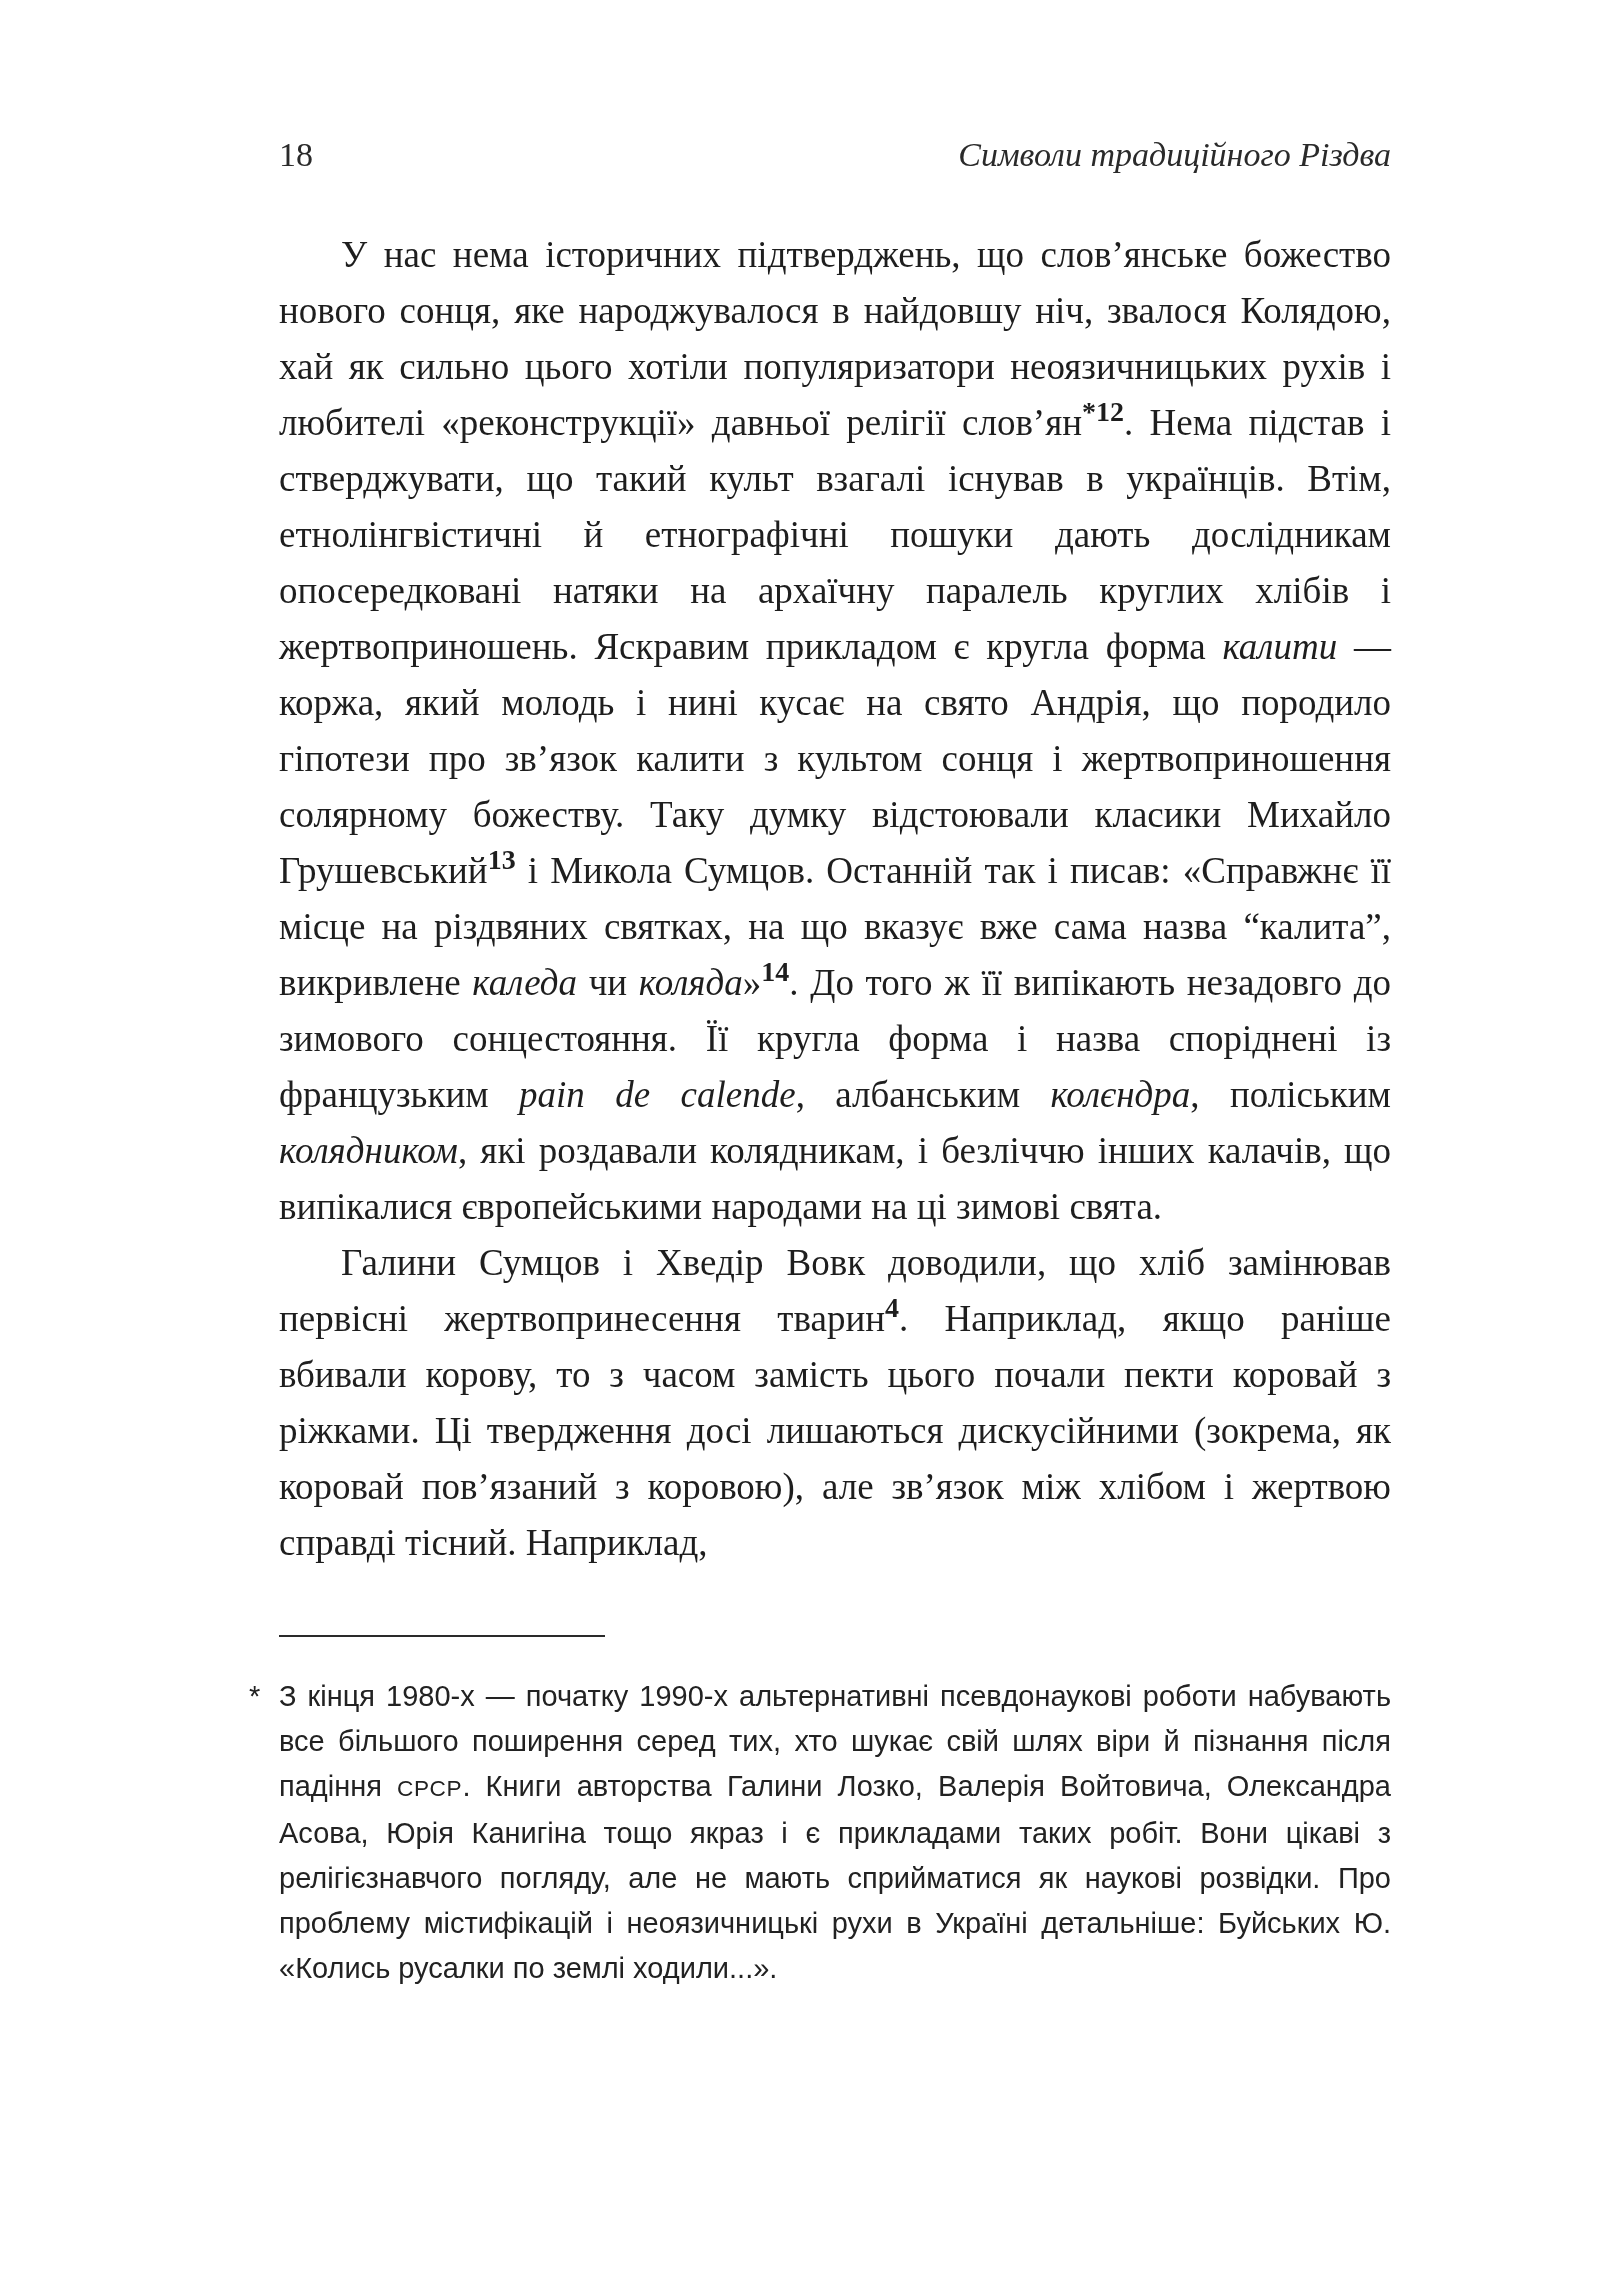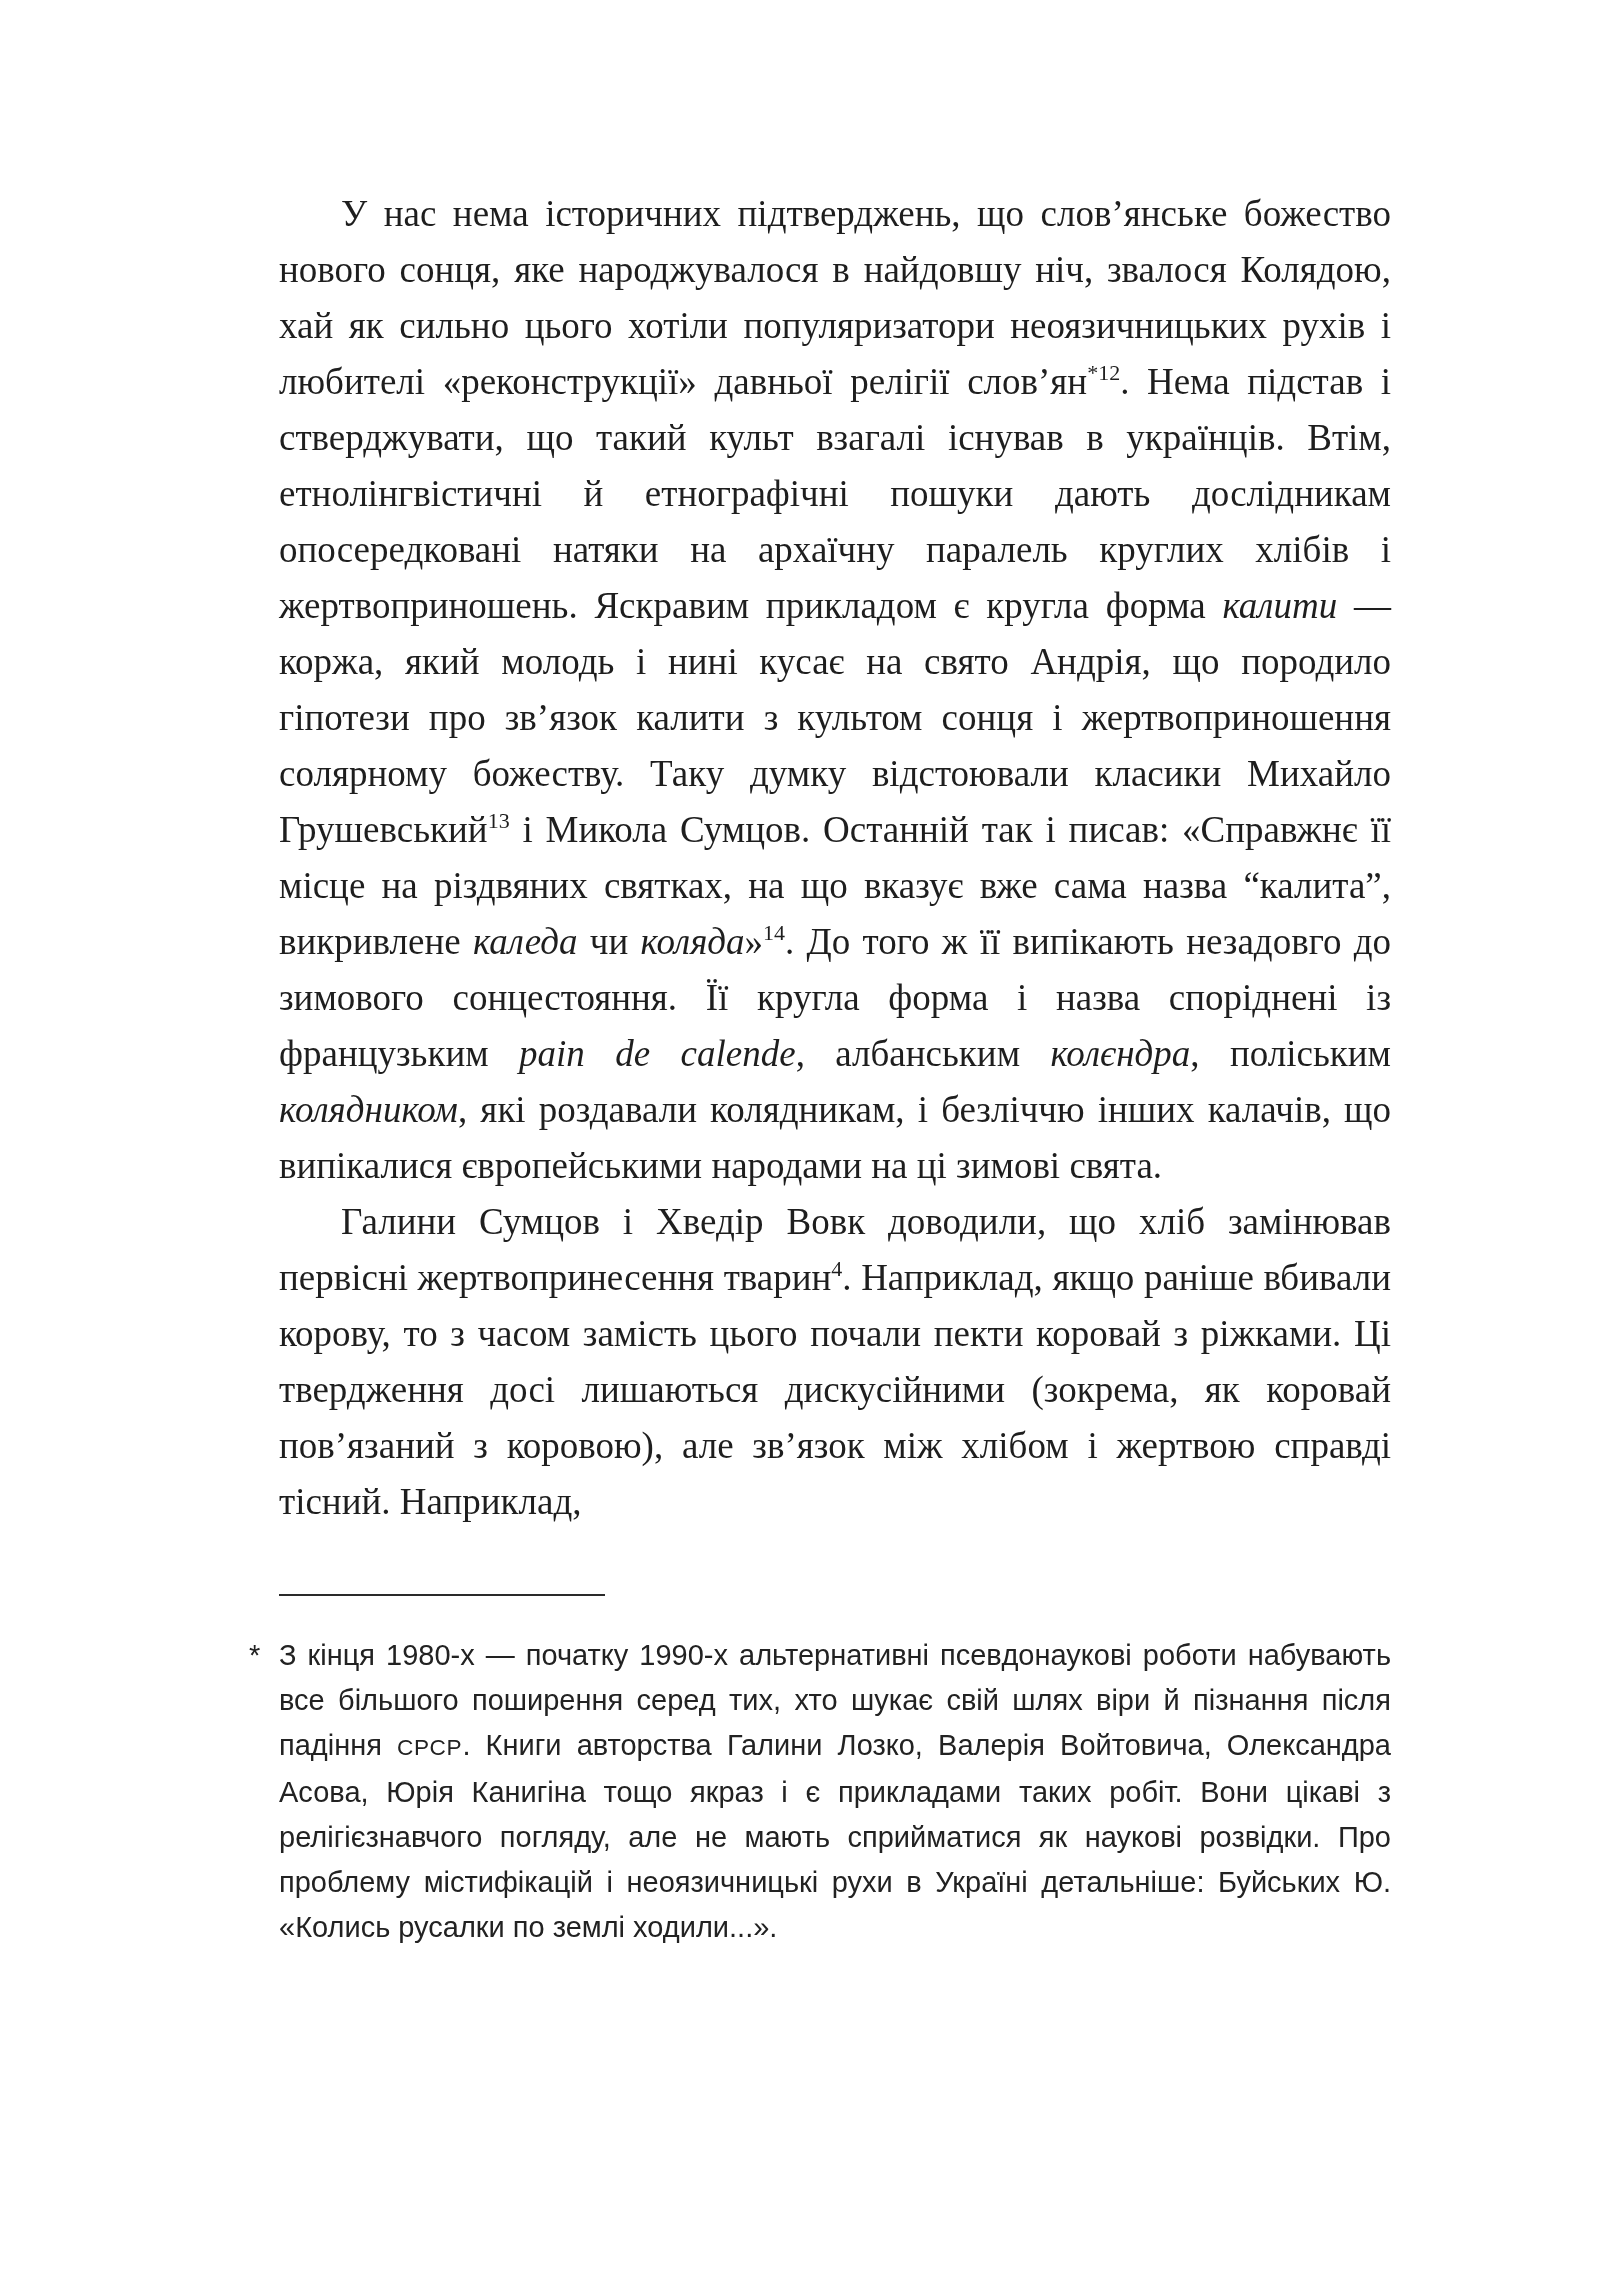--- a/index.html
+++ b/index.html
@@ -41,25 +41,26 @@
     font-size: 37px;
     line-height: 56px;
     text-align: justify;
     text-indent: 62px;
     -webkit-hyphens: manual;
     hyphens: manual;
   }
   .para i {
   }
   sup {
-    font-size: 22px;
+    font-size: 28px;
     line-height: 0;
     vertical-align: baseline;
     position: relative;
     top: -14.4px;
+    font-weight: bold;
   }
   .footnote-area {
     margin-top: 64px;
   }
   .footnote-rule {
     width: 326px;
     height: 1.7px;
     background: #2a2a2a;
     margin: 0 0 37px 0;
   }
@@ -84,20 +85,24 @@
     letter-spacing: 0.03em;
     margin-top: 20px;
   }
 </style>
 </head>
 <body>
 
 <div class="page">
   <div class="col">
 
+    <header class="running-head">
+      <span class="pagenum">18</span>
+      <span class="runtitle">Символи традиційного Різдва</span>
+    </header>
 
     <main class="body-text">
       <p class="para"><span>У нас нема історичних підтверджень, що слов’янське бо­жество нового сонця, яке народжувалося в найдовшу ніч, звалося Колядою, хай як сильно цього хотіли популяриза­тори неоязичницьких рухів і любителі «реконструкції» дав­ньої релігії слов’ян</span><sup>*12</sup><span>. Нема підстав і стверджувати, що та­кий культ взагалі існував в українців. Втім, етнолінгвістичні й етнографічні пошуки дають дослідникам опосередковані натяки на архаїчну паралель круглих хлібів і жертвоприно­шень. Яскравим прикладом є кругла форма </span><i>калити</i><span> — кор­жа, який молодь і нині кусає на свято Андрія, що породило гіпотези про зв’язок калити з культом сонця і жертвоприно­шення солярному божеству. Таку думку відстоювали класи­ки Михайло Грушевський</span><sup>13</sup><span> і Микола Сумцов. Останній так і писав: «Справжнє її місце на різдвяних святках, на що вка­зує вже сама назва “калита”, викривлене </span><i>каледа</i><span> чи </span><i>коляда</i><span>»</span><sup>14</sup><span>. До того ж її випікають незадовго до зимового сонцестоян­ня. Її кругла форма і назва споріднені із французьким </span><i>pain de calende</i><span>, албанським </span><i>колєндра</i><span>, поліським </span><i>колядником</i><span>, які роз­давали колядникам, і безліччю інших калачів, що випікали­ся європейськими народами на ці зимові свята.</span></p>
       <p class="para"><span>Галини Сумцов і Хведір Вовк доводили, що хліб заміню­вав первісні жертвопринесення тварин</span><sup>4</sup><span>. Наприклад, якщо раніше вбивали корову, то з часом замість цього почали пек­ти коровай з ріжками. Ці твердження досі лишаються дис­кусійними (зокрема, як коровай пов’язаний з коровою), але зв’язок між хлібом і жертвою справді тісний. Наприклад,</span></p>
     </main>
 
     <footer class="footnote-area">
       <div class="footnote-rule"></div>
       <div class="footnote">
         <span class="fn-marker">*</span><span class="fn-text"><span>З кінця 1980-х — початку 1990-х альтернативні псевдонаукові роботи на­бувають все більшого поширення серед тих, хто шукає свій шлях віри й піз­нання після падіння </span><span class="sc">срср</span><span>. Книги авторства Галини Лозко, Валерія Войтови­ча, Олександра Асова, Юрія Канигіна тощо якраз і є прикладами таких робіт. Вони цікаві з релігієзнавчого погляду, але не мають сприйматися як науко­ві розвідки. Про проблему містифікацій і неоязичницькі рухи в Україні де­тальніше: Буйських Ю. «Колись русалки по землі ходили...».</span></span>

